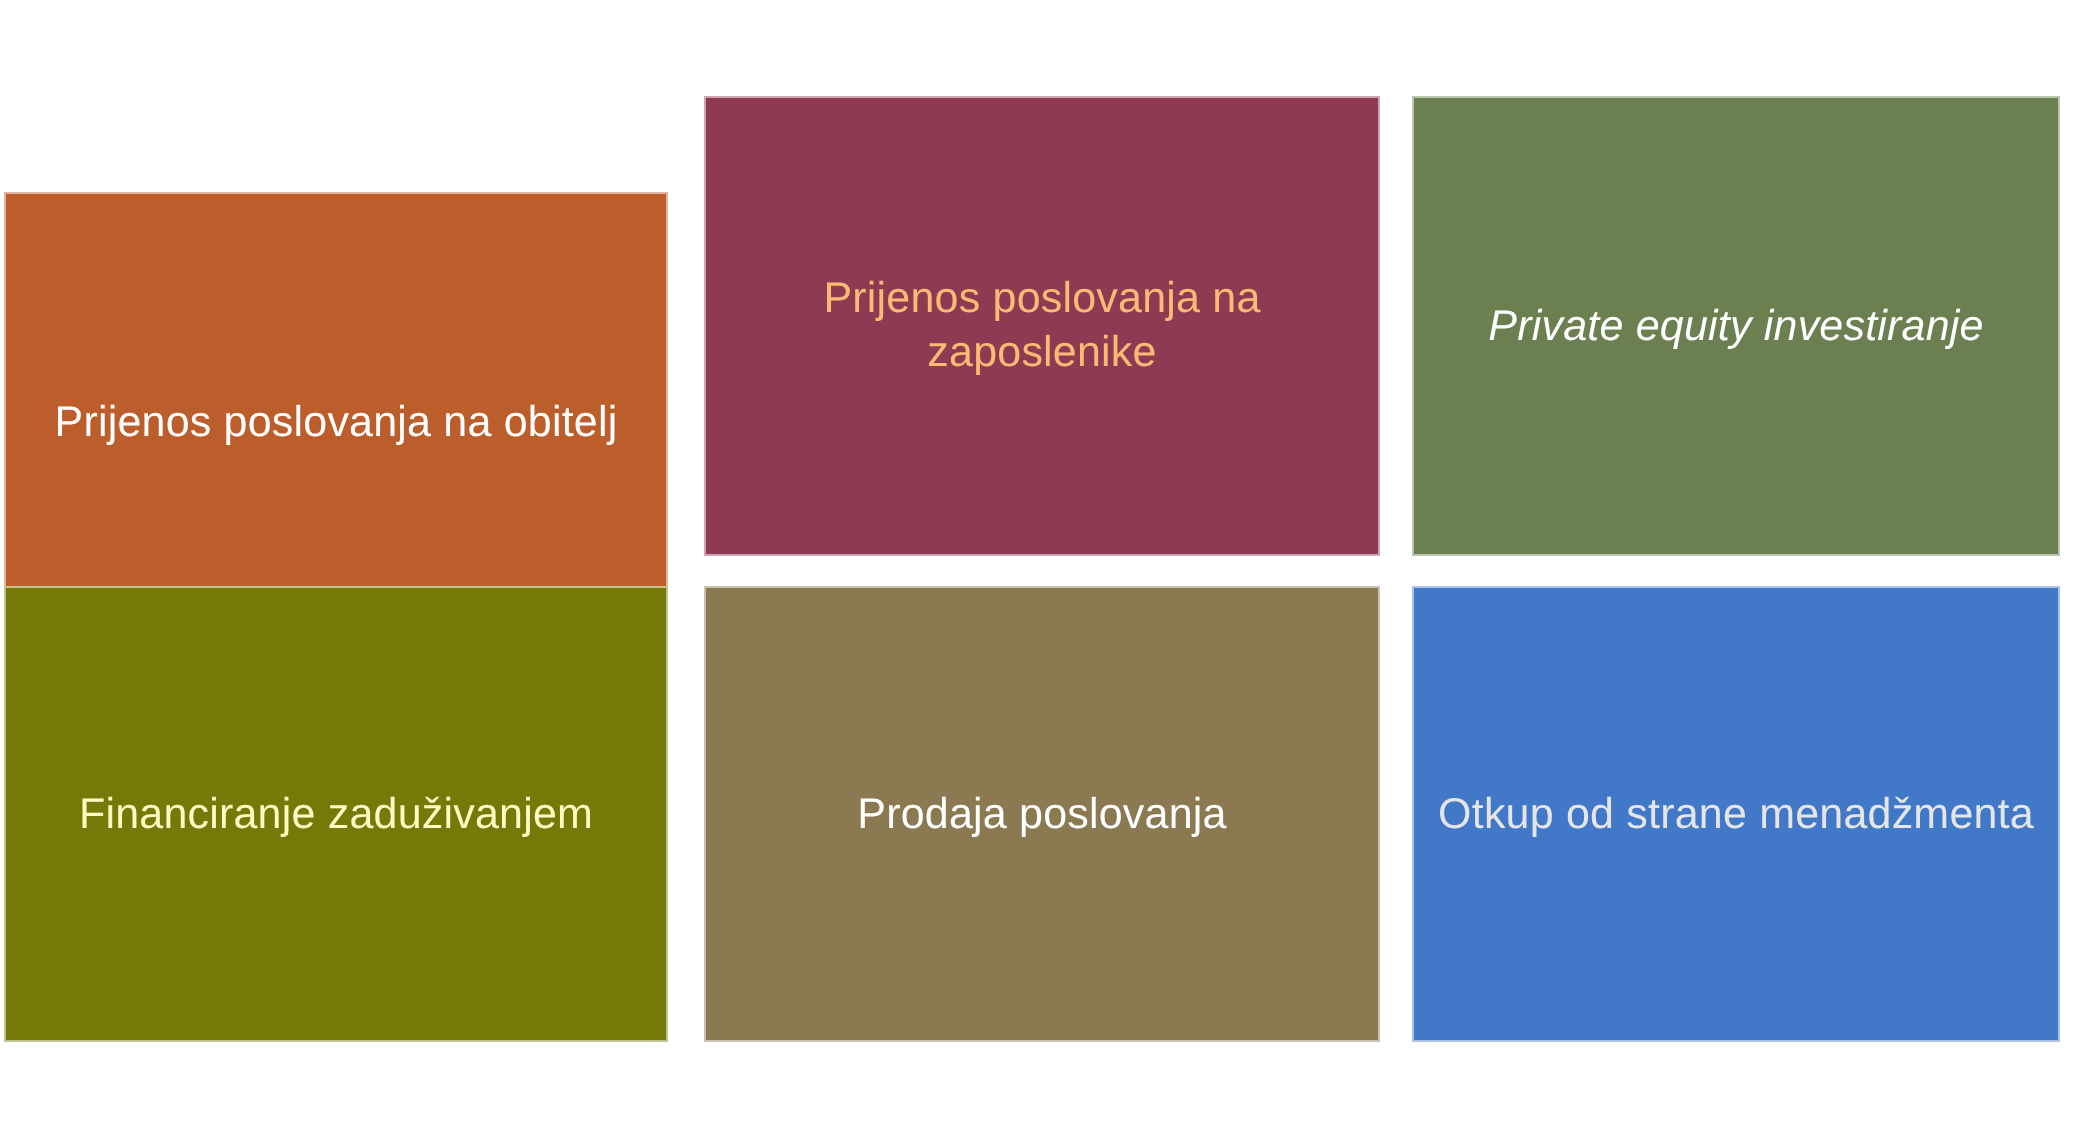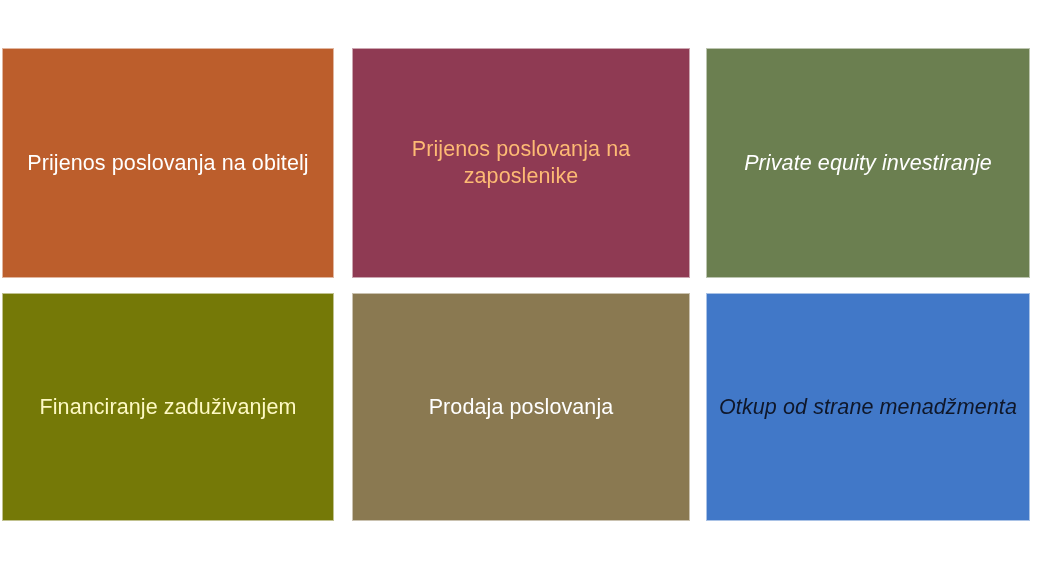--- a/index.html
+++ b/index.html
@@ -45,37 +45,37 @@
   .r2 { top: 293px; height: 228px; }
   .c1 { left: 2px;   width: 332px; }
   .c2 { left: 352px; width: 338px; }
   .c3 { left: 706px; width: 324px; }
 </style>
 </head>
 <body style="background: rgb(255, 255, 255);">
 
 <div id="canvas" style="background: rgb(255, 255, 255);">
 
-  <div class="tile r1 c1" style="background-color: rgb(188, 94, 44);">
+  <div class="tile r1 c1" style="background-color: rgb(188, 94, 44); margin-top: 48px;">
     <span class="tile-label" style="color: rgb(255, 255, 255);">Prijenos poslovanja na obitelj</span>
   </div>
 
   <div class="tile r1 c2" style="background-color: rgb(143, 58, 83);">
     <span class="tile-label" style="color: #fdba74;">Prijenos poslovanja na zaposlenike</span>
   </div>
 
   <div class="tile r1 c3" style="background-color: rgb(107, 127, 80); font-style: italic;">
     <span class="tile-label" style="color: rgb(255, 255, 255);">Private equity investiranje</span>
   </div>
 
   <div class="tile r2 c1" style="background-color: rgb(117, 121, 7);">
     <span class="tile-label" style="color: #fef9c3;">Financiranje zaduživanjem</span>
   </div>
 
   <div class="tile r2 c2" style="background-color: rgb(138, 121, 81);">
     <span class="tile-label" style="color: rgb(255, 255, 255); text-align: center;">Prodaja poslovanja</span>
   </div>
 
   <div class="tile r2 c3" style="background-color: rgb(65, 120, 200);">
-    <span class="tile-label" style="color: #0f172a; font-style: italic;">Otkup od strane menadžmenta</span>
+    <span class="tile-label" style="color: #e5e5e5;">Otkup od strane menadžmenta</span>
   </div>
 
 </div>
 
 </body></html>

